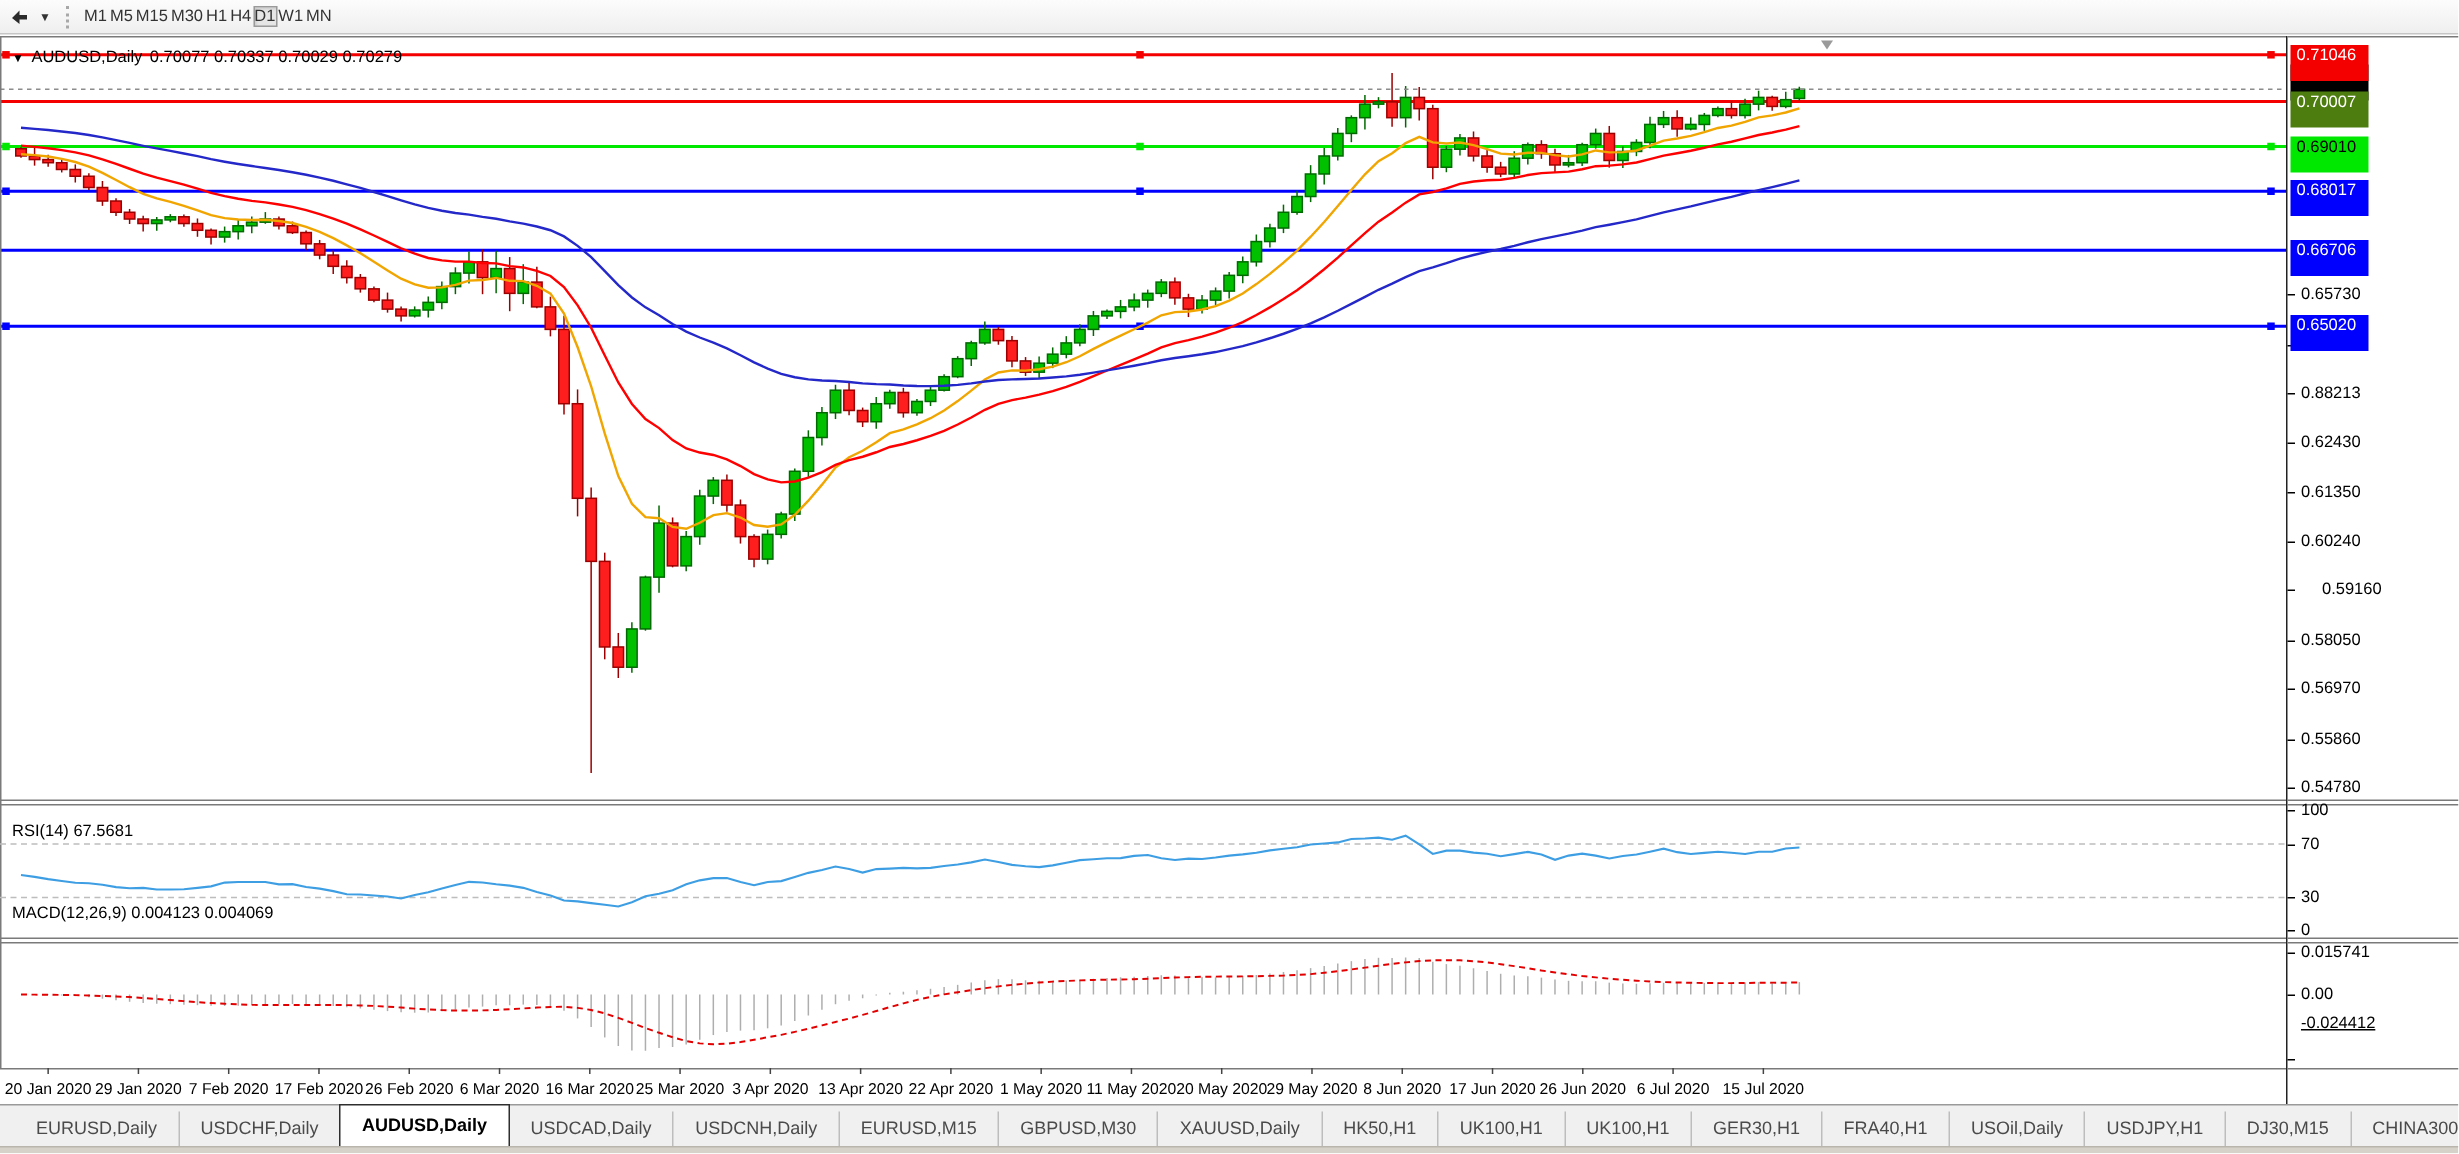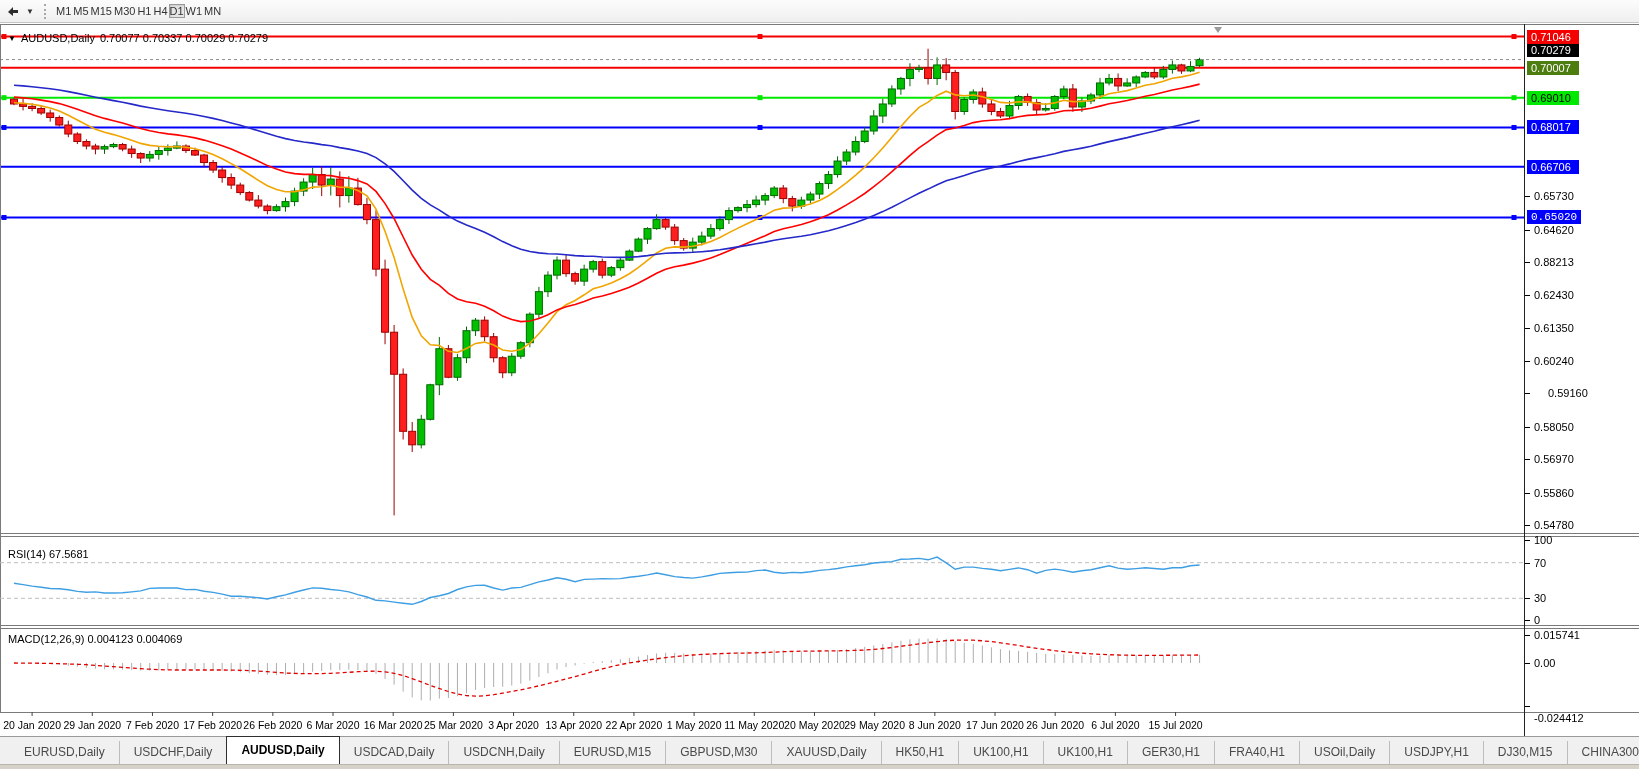--- a/index.html
+++ b/index.html
@@ -19,27 +19,27 @@
 
   
   #chart-area{position:absolute;left:0;top:24px;width:1524px;height:712px;background:#fff;}
   #chart-svg{position:absolute;left:0;top:0;}
   #chart-svg text{font-family:"Liberation Sans","DejaVu Sans",sans-serif;}
 
   .pane-label{position:absolute;left:8px;color:#000;font-size:11px;white-space:nowrap;z-index:5;}
   #main-title{top:8px;display:flex;align-items:center;gap:5px;}
   #main-title .dd{font-size:8px;color:#000;}
   #rsi-label{top:524px;}
-  #macd-label{top:609px;}
+  #macd-label{top:579px;}
 
   
   #axis-col{position:absolute;left:1524px;top:24px;width:115px;height:712px;background:#fff;border-left:1px solid #222;}
   .tickmark{position:absolute;left:0;width:5px;height:1px;background:#000;}
   .ticklabel{position:absolute;left:9px;font-size:11px;color:#000;white-space:nowrap;}
-  .badge{position:absolute;left:2px;height:14px;line-height:14px;padding:0 4px;font-size:11px;min-width:52px;}
+  .badge{position:absolute;left:2px;height:24px;line-height:14px;padding:0 4px;font-size:11px;min-width:52px;}
   .axis-sep{position:absolute;left:0;width:115px;height:1px;background:#7a7a7a;}
 
   
   #tabbar{position:absolute;left:0;top:736px;width:1639px;height:28px;background:#f0f0f0;
           border-top:1px solid #9a9a9a;display:flex;align-items:flex-end;}
   .tab{height:23px;line-height:23px;padding:0 14px;font-size:12px;color:#4a4a4a;border-left:1px solid #bdbdbd;cursor:default;white-space:nowrap;}
   .tab:first-child{border-left:none;margin-left:10px;}
   .tab.active{height:28px;line-height:27px;background:#fff;border:1px solid #2e2e2e;border-bottom:none;
               color:#000;font-weight:bold;}
   .tab.active + .tab{border-left:none;}
@@ -579,41 +579,41 @@
       <div class="tickmark" style="top: 469px;"></div>
       <div class="ticklabel" style="top: 463px;">0.55860</div>
       <div class="tickmark" style="top: 501px;"></div>
       <div class="ticklabel" style="top: 495px;">0.54780</div>
       <div class="badge" style="top: 19px; background: rgb(0, 0, 0); color: rgb(255, 255, 255);">0.70279</div>
       <div class="badge" style="top: 6px; background: rgb(244, 0, 0); color: rgb(255, 255, 255);">0.71046</div>
       <div class="badge" style="top: 37px; background: #4d7c0f; color: rgb(255, 255, 255);">0.70007</div>
       <div class="badge" style="top: 67px; background: rgb(0, 232, 0); color: rgb(0, 0, 0);">0.69010</div>
       <div class="badge" style="top: 96px; background: rgb(0, 0, 255); color: rgb(255, 255, 255);">0.68017</div>
       <div class="badge" style="top: 136px; background: rgb(0, 0, 255); color: rgb(255, 255, 255);">0.66706</div>
-      <div class="badge" style="top: 186px; background: rgb(0, 0, 255); color: rgb(255, 255, 255); font-family: Liberation Mono, monospace;">0.65020</div>
+      <div class="badge" style="top: 186px; background: rgb(0, 0, 255); color: rgb(255, 255, 255);">0.65020</div>
       <div class="axis-sep" style="top: 0px;"></div>
       <div class="axis-sep" style="top: 509px;"></div>
       <div class="axis-sep" style="top: 512px;"></div>
       <div class="axis-sep" style="top: 601px;"></div>
       <div class="axis-sep" style="top: 604px;"></div>
       <div class="axis-sep" style="top: 688px;"></div>
       <div class="tickmark" style="top: 516px;"></div>
       <div class="ticklabel" style="top: 510px;">100</div>
       <div class="tickmark" style="top: 539px;"></div>
       <div class="ticklabel" style="top: 533px;">70</div>
       <div class="tickmark" style="top: 574px;"></div>
       <div class="ticklabel" style="top: 568px;">30</div>
       <div class="tickmark" style="top: 596px;"></div>
       <div class="ticklabel" style="top: 590px;">0</div>
       <div class="tickmark" style="top: 611px;"></div>
       <div class="ticklabel" style="top: 605px;">0.015741</div>
       <div class="tickmark" style="top: 639px;"></div>
       <div class="ticklabel" style="top: 633px;">0.00</div>
       <div class="tickmark" style="top: 682px;"></div>
-      <div class="ticklabel" style="top: 688px;">-0.024412</div>
+      <div class="ticklabel" style="top: 652px; text-decoration: underline;">-0.024412</div>
     </div>
 
   <div id="tabbar">
 
   <span class="tab">EURUSD,Daily</span>
       <span class="tab">USDCHF,Daily</span>
       <span class="tab active">AUDUSD,Daily</span>
       <span class="tab">USDCAD,Daily</span>
       <span class="tab">USDCNH,Daily</span>
       <span class="tab">EURUSD,M15</span>

